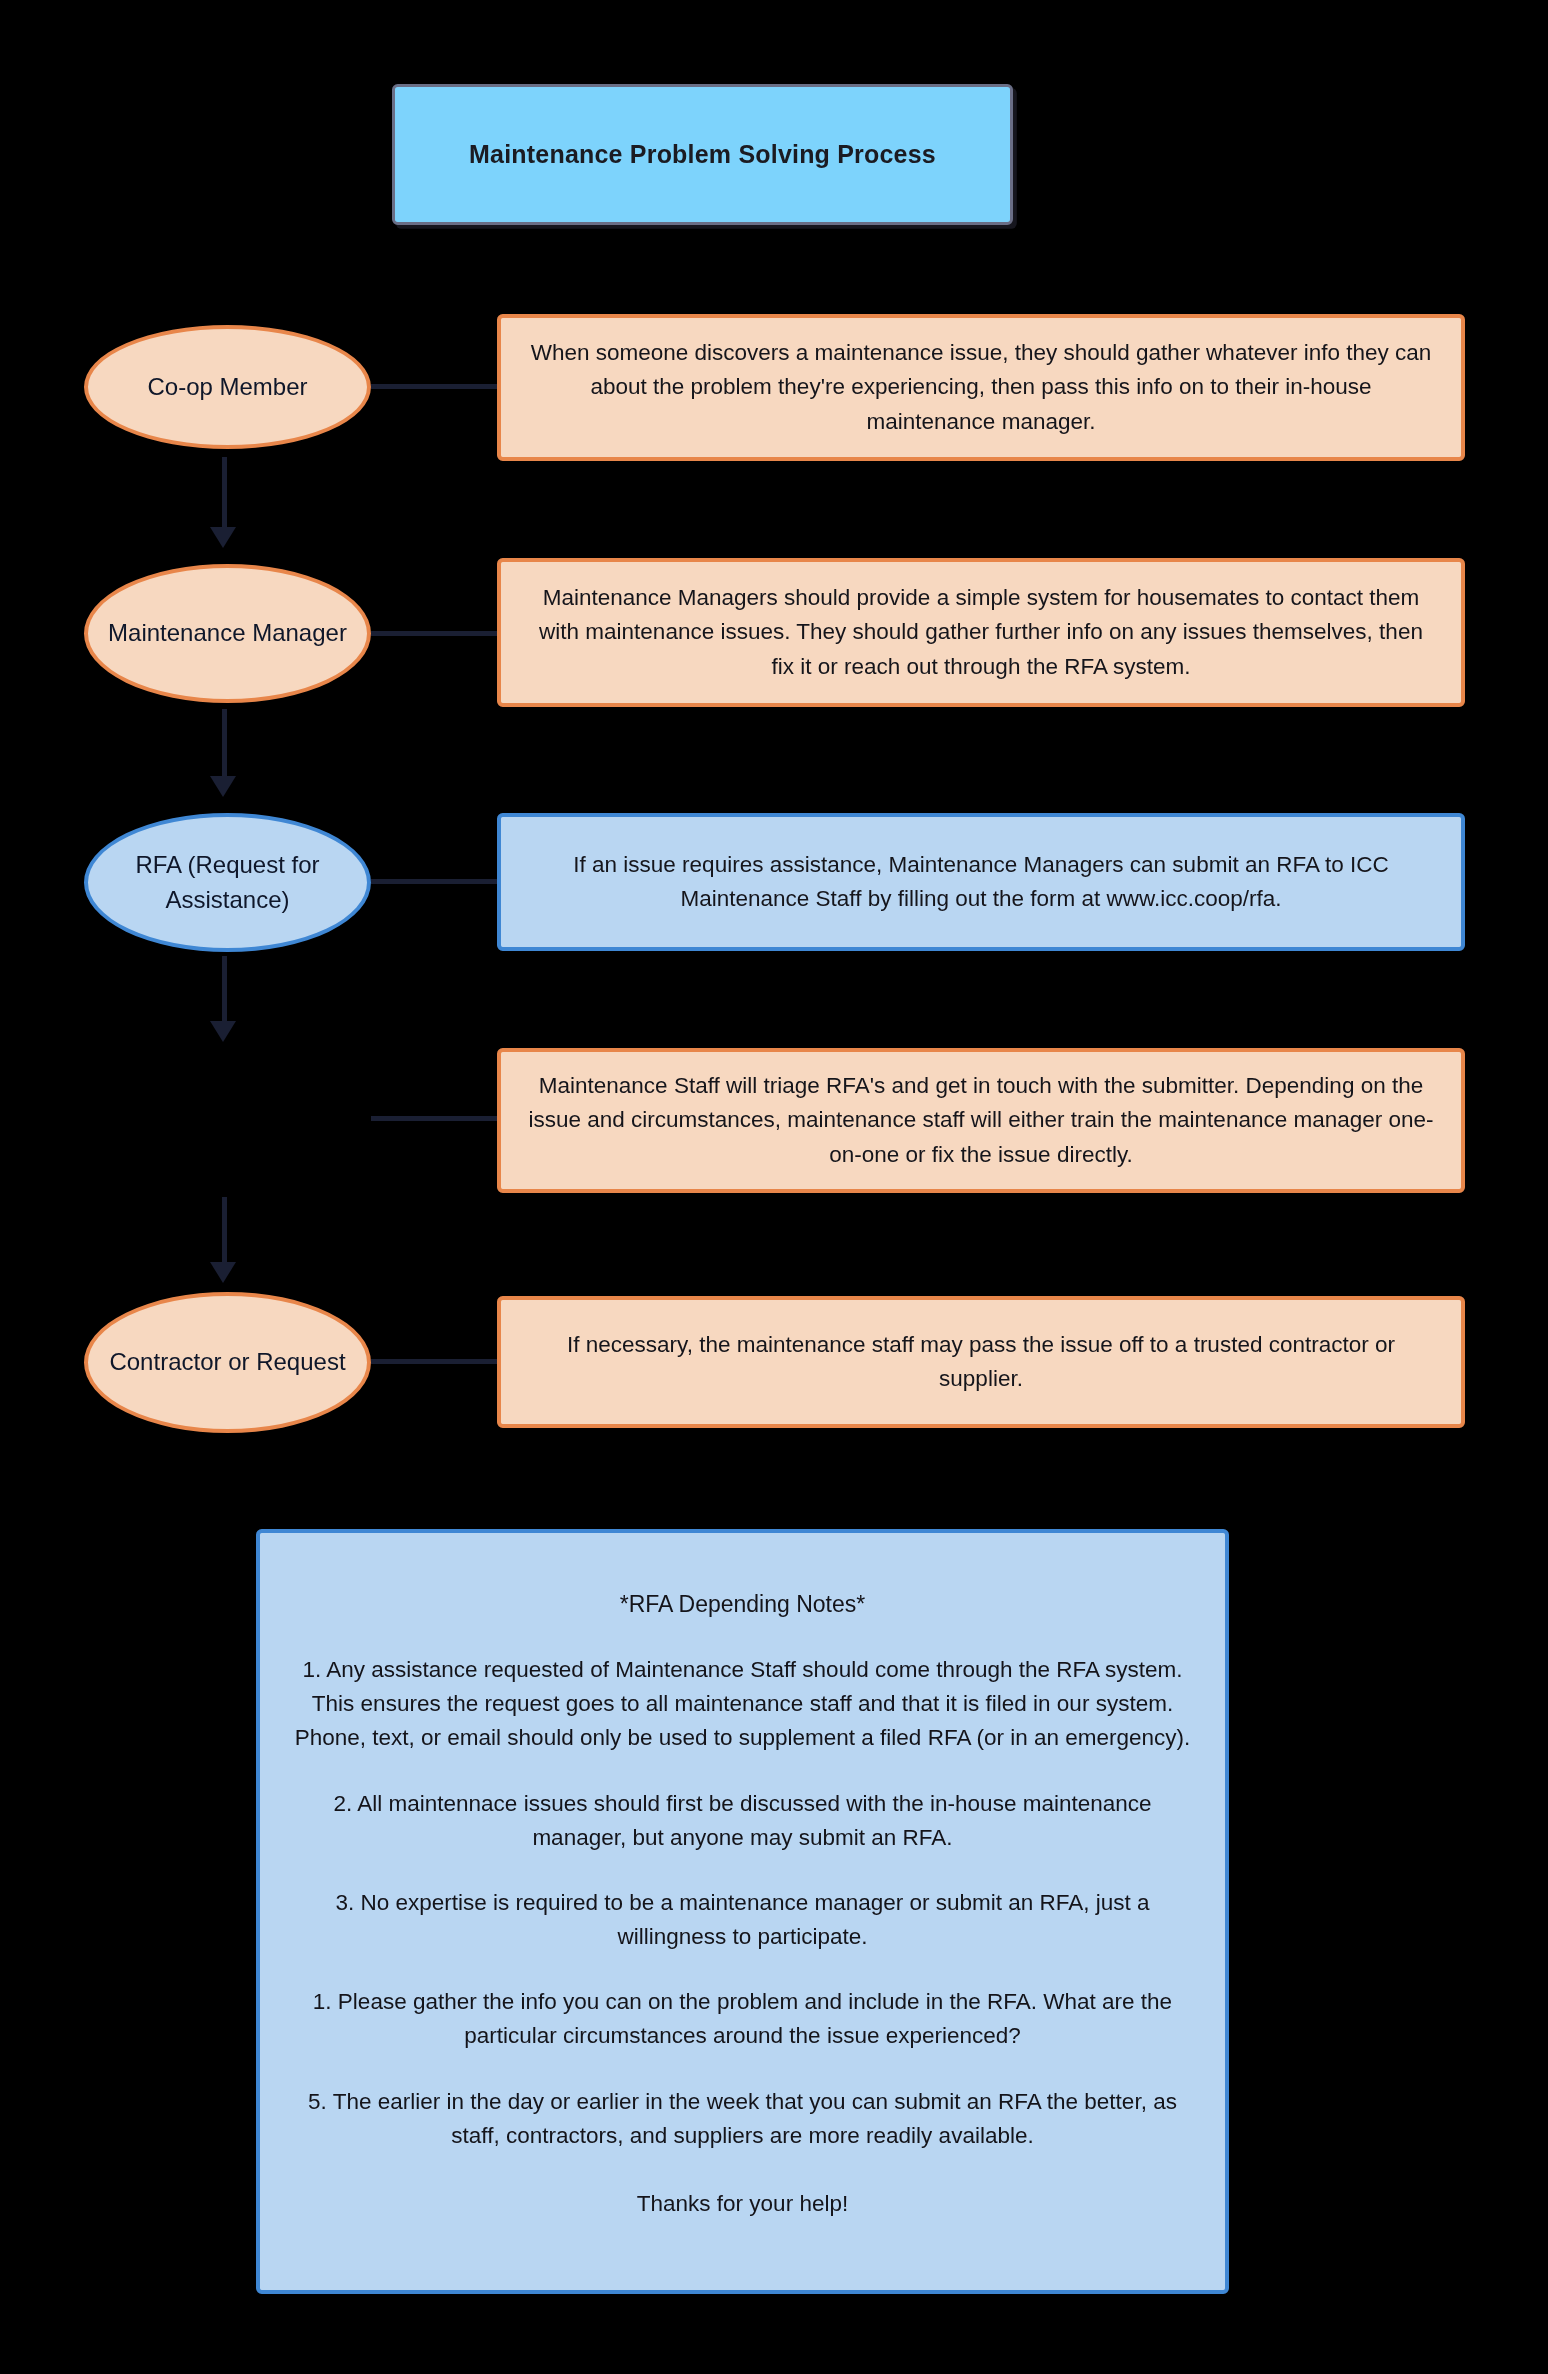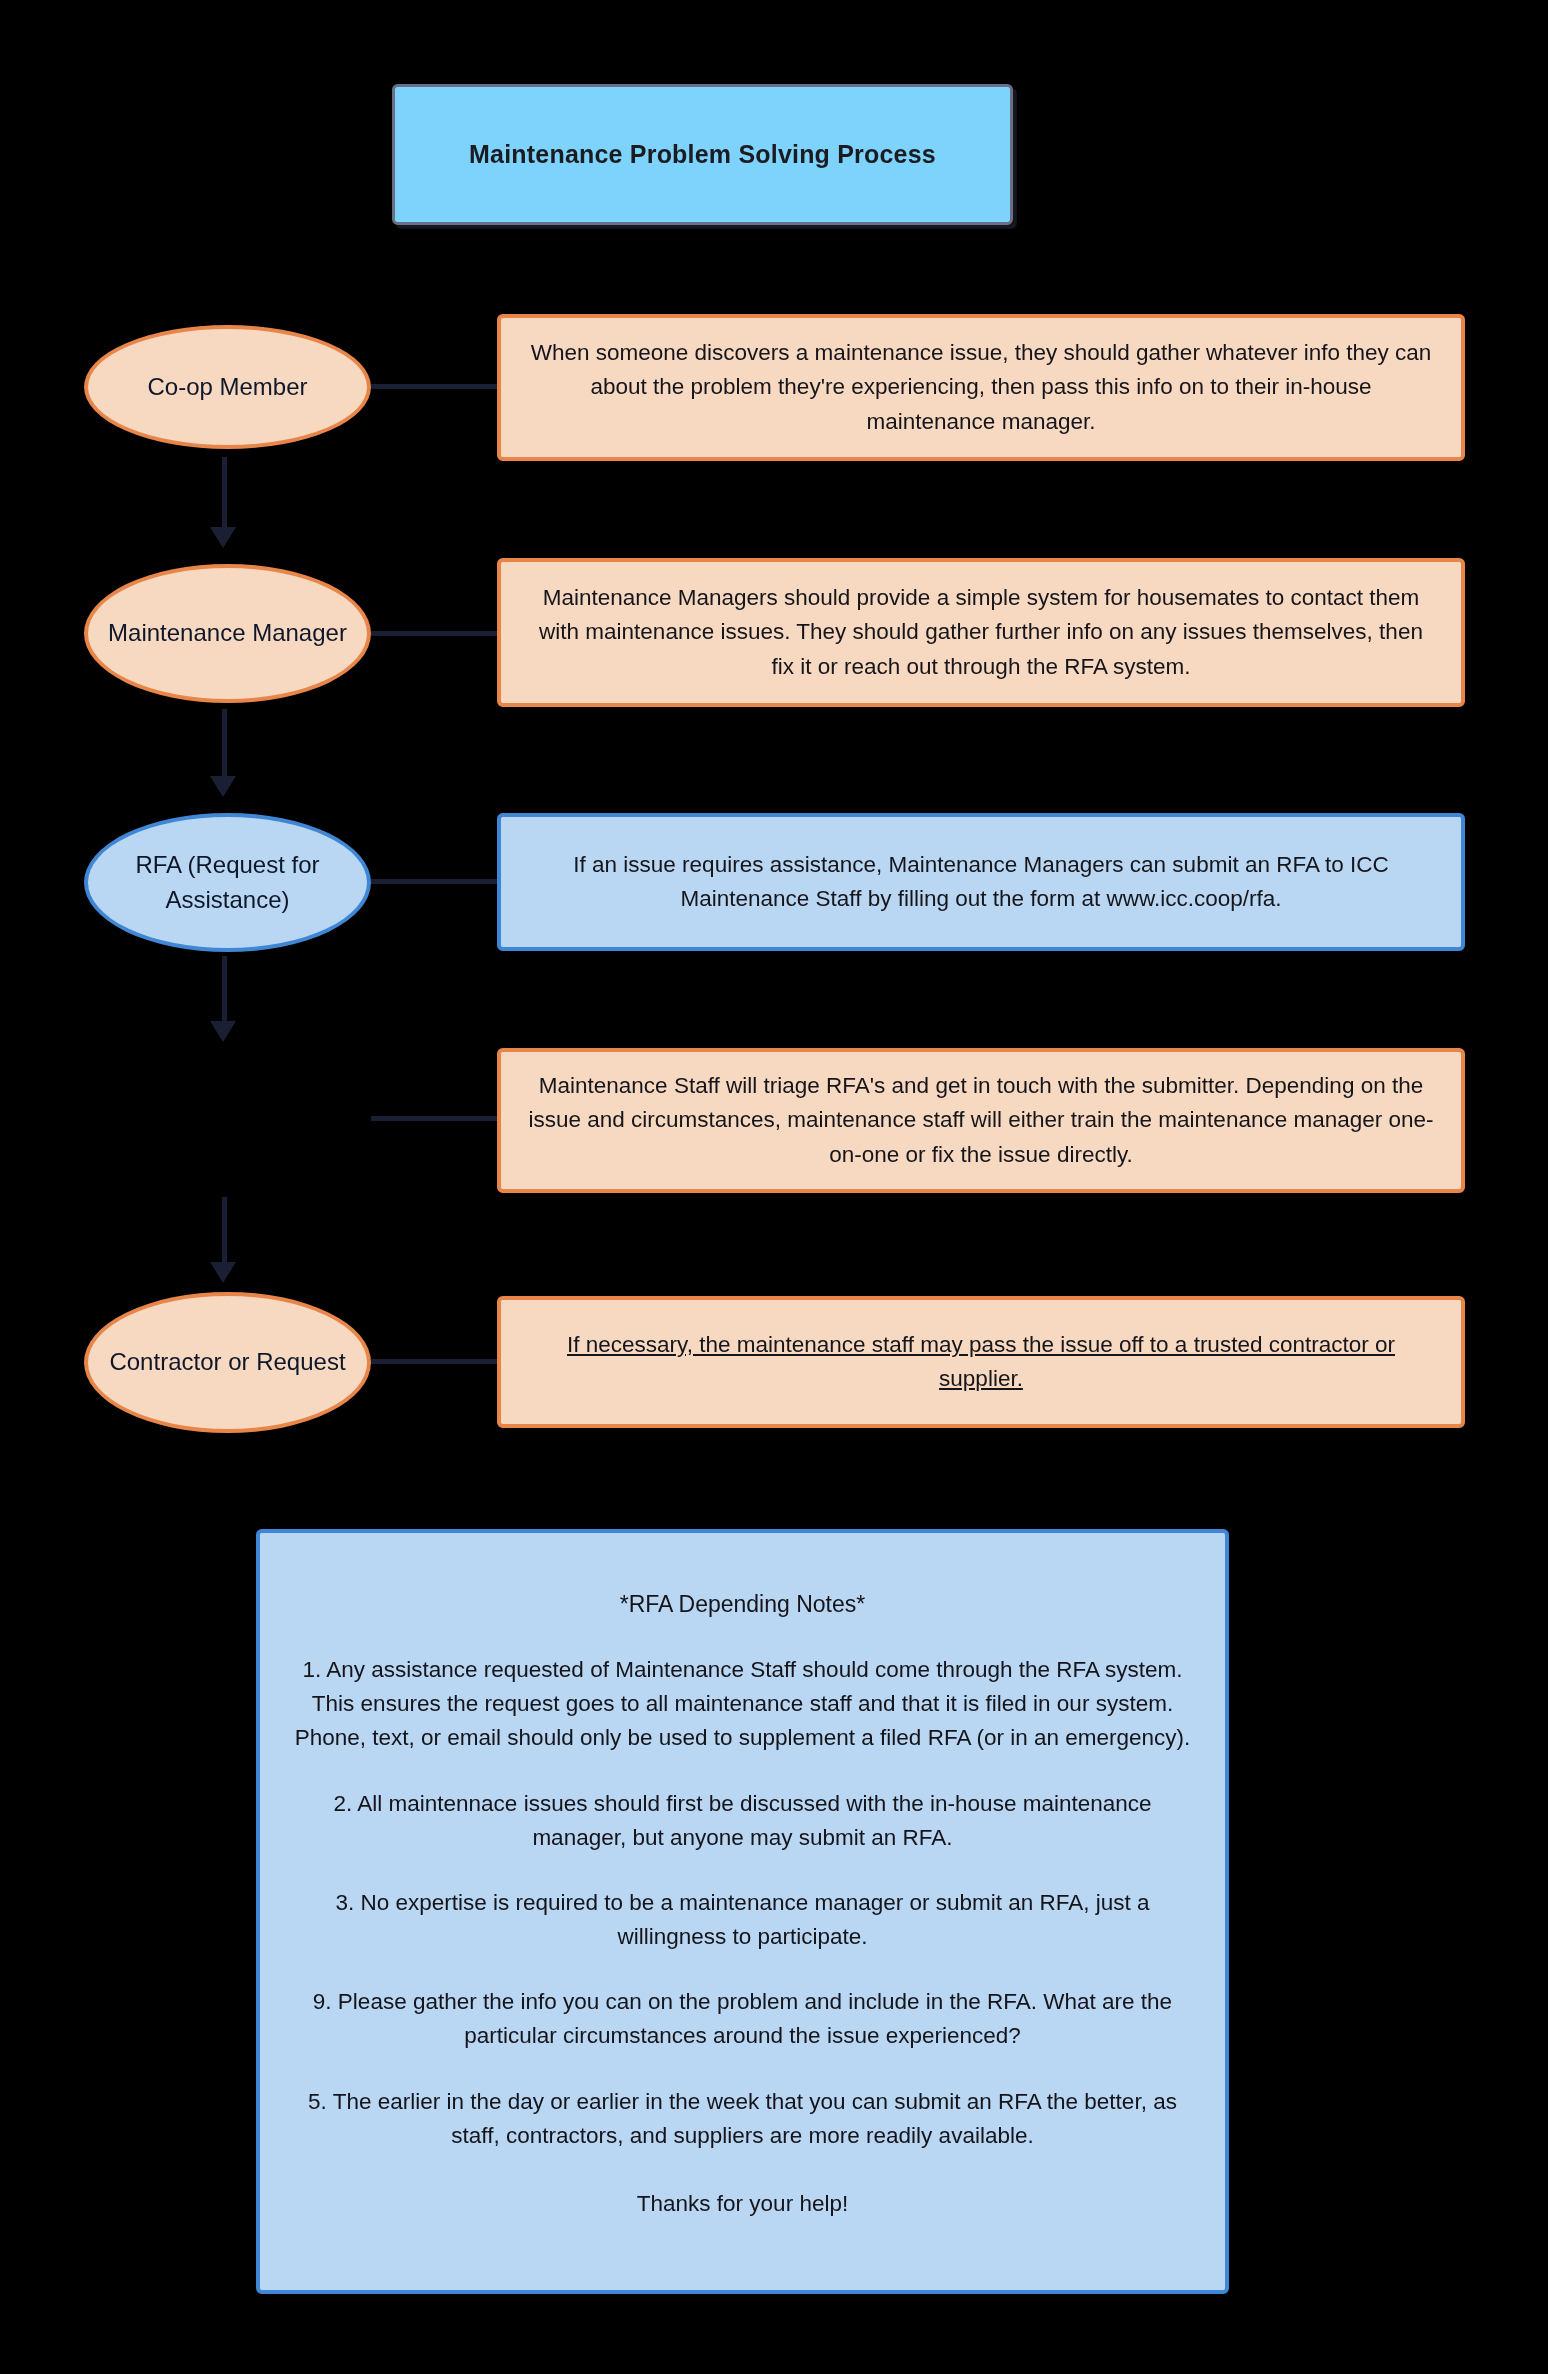--- a/index.html
+++ b/index.html
@@ -195,28 +195,28 @@
     <span>Maintenance Staff will triage RFA's and get in touch with the submitter. Depending on the issue and circumstances, maintenance staff will either train the maintenance manager one-on-one or fix the issue directly.</span>
   </div>
 
   <div class="arrow-v" style="top:1197px; height:67px;"></div>
   <div class="arrow-head" style="top:1262px;"></div>
 
   <div class="node-ellipse orange" style="top:1292px; height:141px;">
     <span>Contractor or Request</span>
   </div>
   <div class="connector" style="top:1359px;"></div>
-  <div class="desc-box orange" style="top:1296px; height:132px;text-decoration:underline;">
+  <div class="desc-box orange" style="top:1296px; height:132px;">
     <span>If necessary, the maintenance staff may pass the issue off to a trusted contractor or supplier.</span>
   </div>
 
   <div class="notes-box">
     <div class="note-heading">*RFA Depending Notes*</div>
     <div class="note-item">1. Any assistance requested of Maintenance Staff should come through the RFA system.  This ensures the request goes to all maintenance staff and that it is filed in our system.  Phone, text, or email should only be used to supplement a filed RFA (or in an emergency).</div>
     <div class="note-item">2. All maintennace issues should first be discussed with the in-house maintenance manager, but anyone may submit an RFA.</div>
     <div class="note-item">3. No expertise is required to be a maintenance manager or submit an RFA, just a willingness to participate.</div>
-    <div class="note-item">9. Please gather the info you can on the problem and include in the RFA. What are the particular circumstances around the issue experienced?</div>
+    <div class="note-item">1. Please gather the info you can on the problem and include in the RFA. What are the particular circumstances around the issue experienced?</div>
     <div class="note-item">5. The earlier in the day or earlier in the week that you can submit an RFA the better, as staff, contractors, and suppliers are more readily available.</div>
     <div class="note-sign">Thanks for your help!</div>
   </div>
 
 </div>
 
 
 </body></html>

